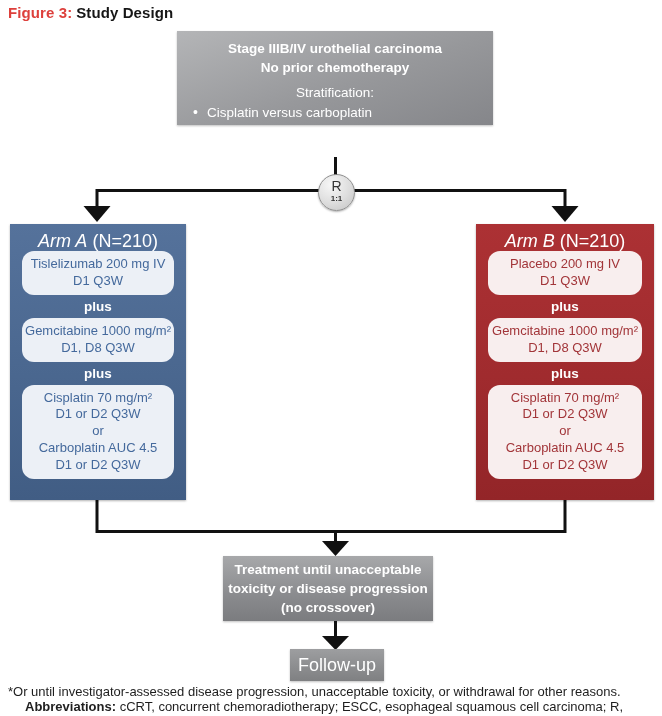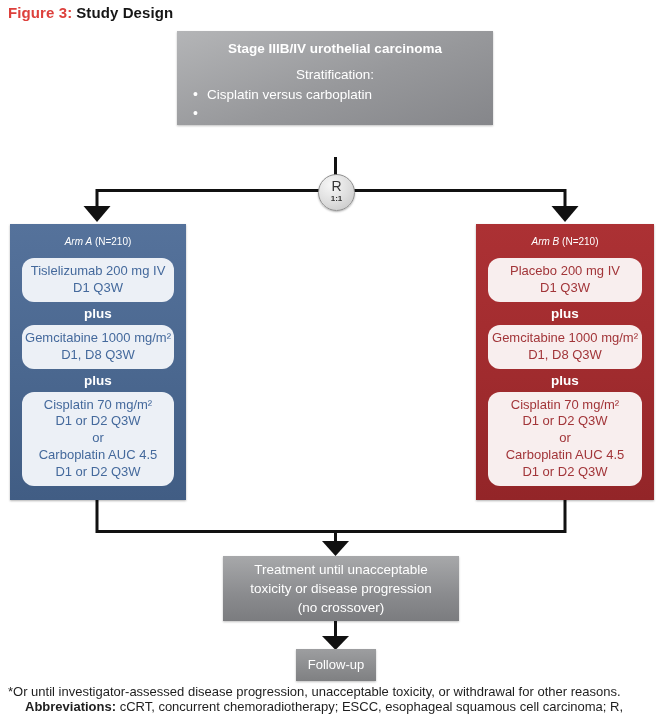--- a/index.html
+++ b/index.html
@@ -38,43 +38,43 @@
   .r-ratio{font-size:8px;line-height:9px;font-weight:bold;}
 
   
   .arm{
     position:absolute;top:224px;height:276px;z-index:2;box-sizing:border-box;
     padding:8px 12px 11px 12px;text-align:center;color:#ffffff;
     box-shadow:0 1px 2px rgba(0,0,0,.3);
   }
   .arm-a{left:10px;width:176px;background:linear-gradient(180deg,#55729b 0%,#4a678f 55%,#415d84 100%);}
   .arm-b{left:476px;width:178px;background:linear-gradient(180deg,#ac3134 0%,#a02b2e 55%,#932528 100%);}
-  .arm-title{font-size:10px;line-height:19px;margin-bottom:7px;color:#fff;}
+  .arm-title{font-size:18px;line-height:19px;color:#fff;}
   .arm-title em{font-style:italic;}
   .inner{
     border-radius:12px;padding:5px 2px;font-size:13px;line-height:1.3;
   }
   .arm-a .inner{background:#ecf0f6;color:#44699c;}
   .arm-b .inner{background:#f8eeee;color:#a23539;}
   .plus{color:#ffffff;font-size:13.5px;font-weight:600;line-height:17px;margin:3px 0;}
 
   
   .graybox{
     position:absolute;z-index:2;color:#ffffff;text-align:center;box-sizing:border-box;
     box-shadow:0 1px 2px rgba(0,0,0,.25);
   }
   .treatment{
-    left:223px;top:556px;width:236px;height:65px;
+    left:223px;top:556px;width:210px;height:65px;
     background:linear-gradient(180deg,#a7a8aa 0%,#8a8b8e 60%,#7b7c7f 100%);
-    font-size:13.5px;line-height:19px;padding-top:4px;
+    font-size:13.5px;line-height:19px;padding-top:4px;font-weight:bold;
   }
   .followup{
-    left:296px;top:649px;width:80px;height:32px;
+    left:290px;top:649px;width:94px;height:32px;
     background:linear-gradient(180deg,#9d9ea0 0%,#8b8c8e 60%,#7f8082 100%);
-    font-size:13px;line-height:32px;
+    font-size:18px;line-height:32px;
   }
 
   .footnotes{position:absolute;left:8px;top:684px;width:648px;z-index:2;color:#1e1e1e;font-size:13px;line-height:15px;}
   .footnotes strong{font-weight:bold;margin-left:17px;}
 </style>
 </head>
 <body>
 
 <div class="canvas">
 
@@ -93,20 +93,21 @@
     <g fill="#111111" stroke="none">
       <path d="M83.5 206 H 110.5 L 97 222 Z"></path>
       <path d="M551.5 206 H 578.5 L 565 222 Z"></path>
       <path d="M322 541 H 349 L 335.5 556 Z"></path>
       <path d="M322 636 H 349 L 335.5 650 Z"></path>
     </g>
   </svg>
 
   <div class="topbox">
     <div class="tb-bold">Stage IIIB/IV urothelial carcinoma</div>
+    <div class="tb-bold">No prior chemotherapy</div>
     <div class="tb-strat">Stratification:</div>
     <div class="tb-bullets">
       <div class="bullet-row">
         <span class="dot"></span>
         <span>Cisplatin versus carboplatin</span>
       </div>
       <div class="bullet-row">
         <span class="dot"></span>
       </div>
     </div>

